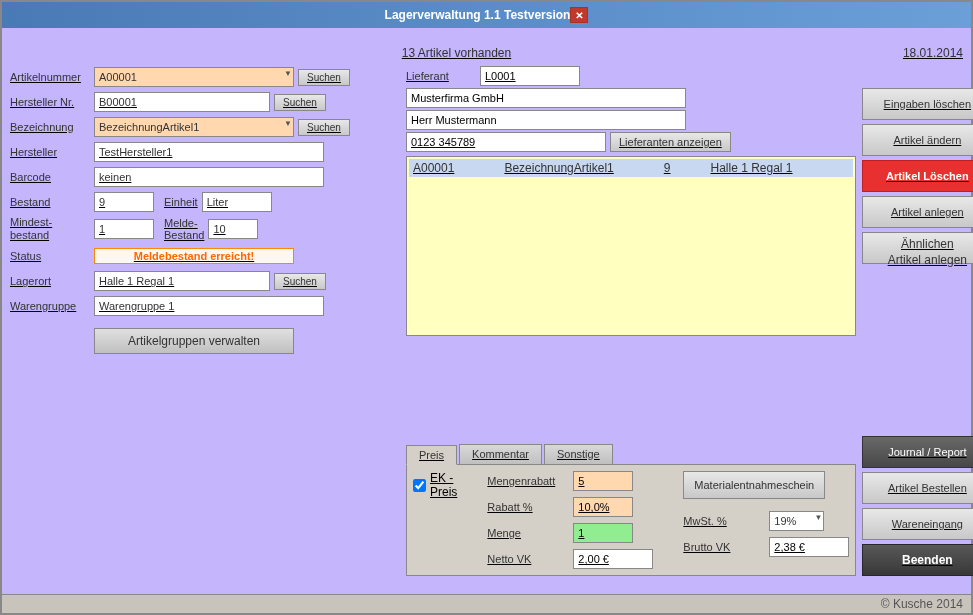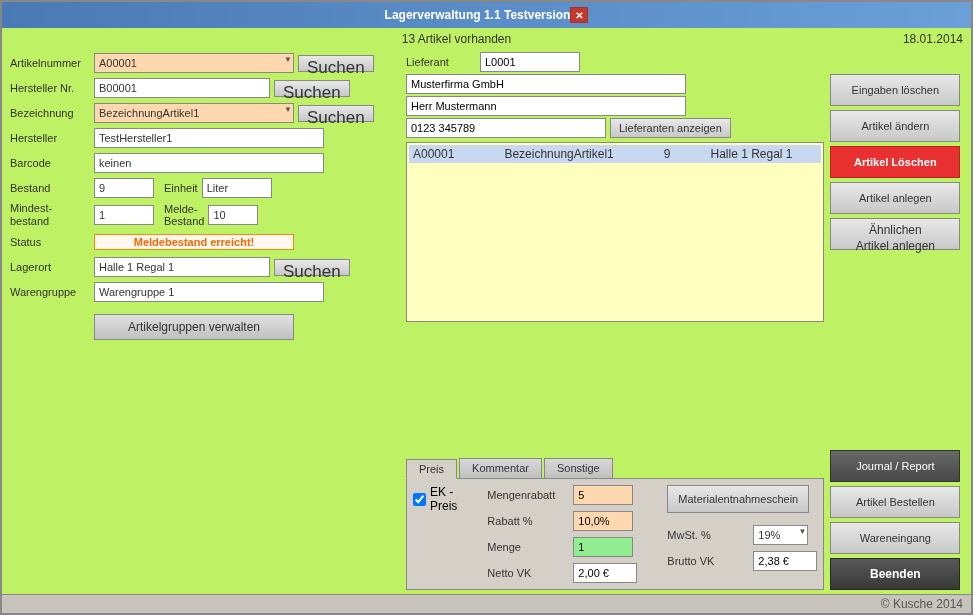--- a/index.html
+++ b/index.html
@@ -26,26 +26,27 @@
       height: 16px;
       cursor: pointer;
       font-size: 10px;
       display: flex;
       align-items: center;
       justify-content: center;
       font-weight: bold;
     }
     
     .main-content {
-      background: #bef264;
+      background: #c4b5fd;
       flex: 1;
-      padding: 4px 8px;
+      padding: 18px 8px;
       display: flex;
       flex-direction: column;
       gap: 4px;
+      text-decoration: underline;
     }
     
     .top-info {
       text-align: center;
       font-size: 12px;
       color: #333;
       margin-bottom: 2px;
     }
     
     .content-area {
@@ -128,21 +129,21 @@
       appearance: none;
       -webkit-appearance: none;
       color: #333;
     }
     
     .search-btn {
       background: linear-gradient(to bottom, #e8e8e8, #c8c8c8);
       border: 1px solid #888;
       padding: 2px 8px;
       height: 17px;
-      font-size: 17px;
+      font-size: 10px;
       cursor: pointer;
       color: #333;
     }
     
     .status-alert {
       color: #ff6600;
       font-size: 11px;
       font-weight: bold;
       border: 1px solid #ff8800;
       padding: 1px 6px;
@@ -344,21 +345,21 @@
       color: #333;
       width: 80px;
     }
     
     .tab-input {
       background: white;
       border: 1px solid #888;
       padding: 1px 4px;
       height: 20px;
       font-size: 11px;
-      width: 64px;
+      width: 80px;
     }
     
     .tab-input-green {
       background: #90ee90;
       width: 60px;
     }
     
     .tab-input-orange {
       background: #ffd8b0;
       width: 60px;

